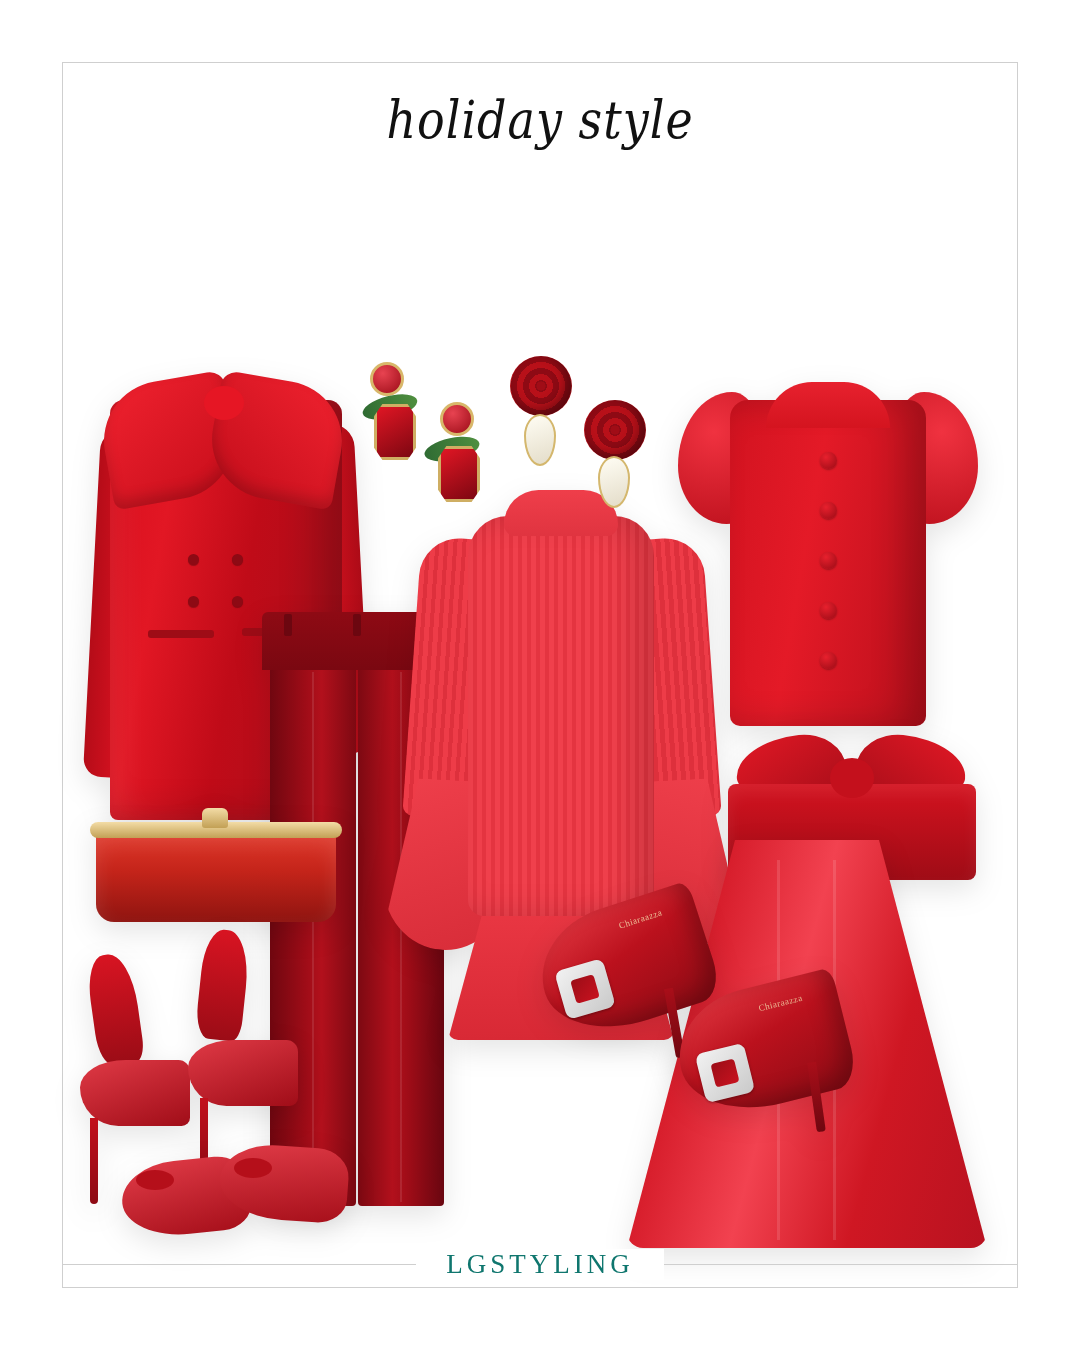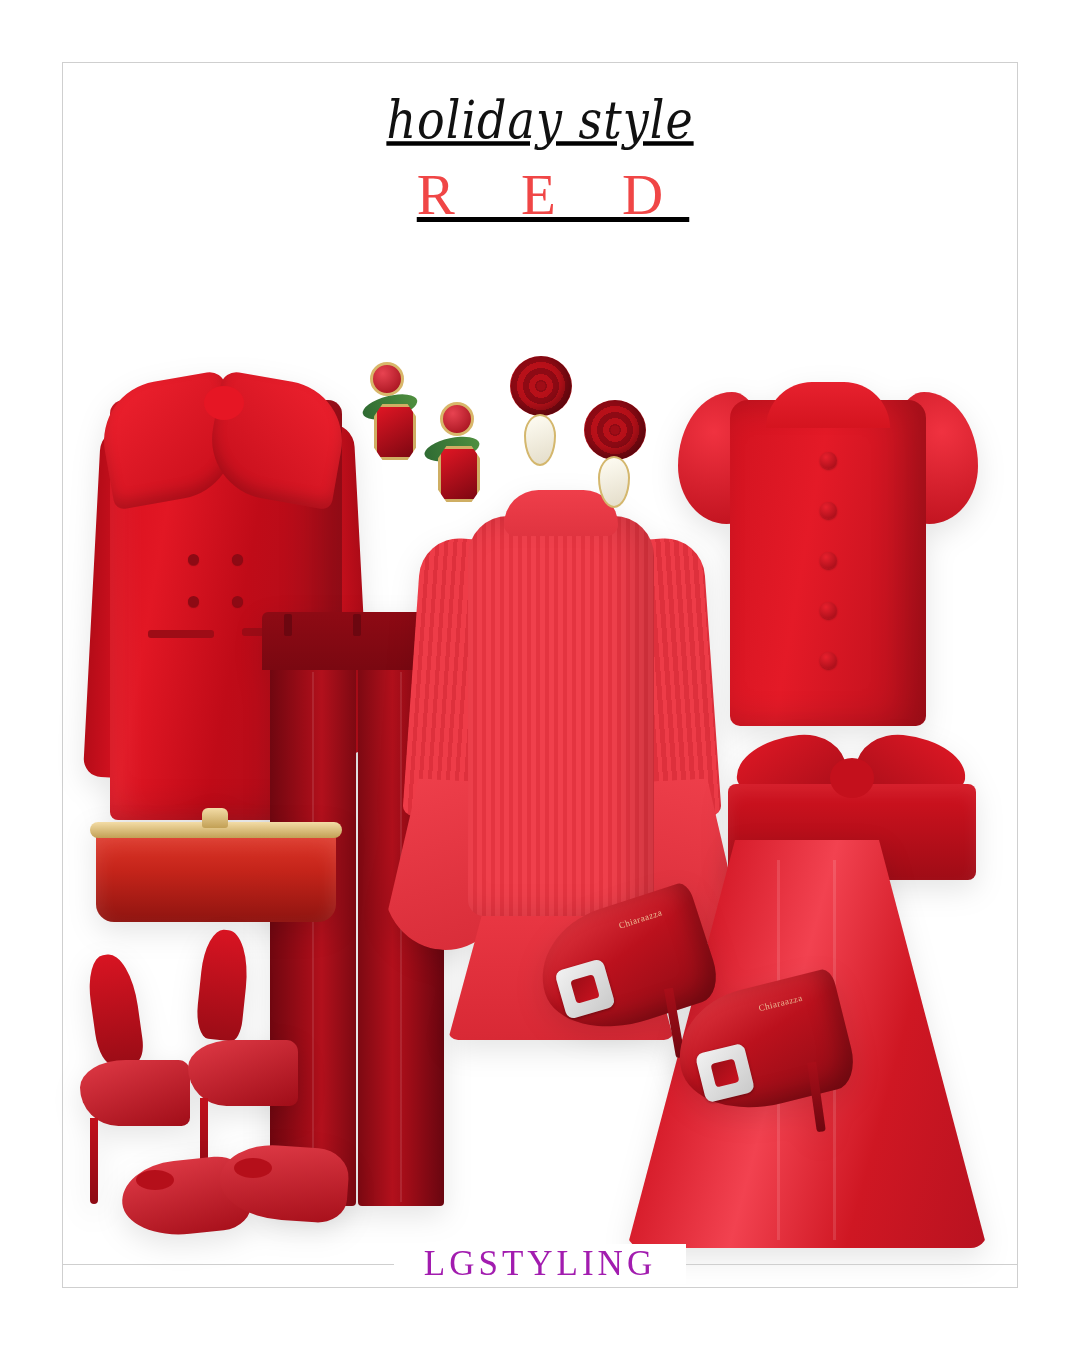--- a/index.html
+++ b/index.html
@@ -29,21 +29,20 @@
     border: 1px solid #cfcfcf;
     box-sizing: border-box;
   }
   
   .header {
     position: absolute;
     left: 90px;
     top: 95px;
     width: 900px;
     text-align: center;
-    text-decoration: underline;
   }
   .script-title {
     font-family: "DejaVu Serif", serif;
     font-style: italic;
     font-size: 46px;
     letter-spacing: 1px;
     color: #111111;
     font-weight: 400;
     line-height: 1.1;
     transform: scaleY(1.12);
@@ -79,23 +78,23 @@
     align-items: center;
     justify-content: center;
   }
   .footer-line {
     height: 1px;
     background: #cfcfcf;
     flex: 1;
   }
   .footer-brand {
     font-family: "Liberation Serif", serif;
-    font-size: 35px;
+    font-size: 27px;
     letter-spacing: 4px;
-    color: #a21caf;
+    color: #0f766e;
     padding: 0 30px;
     background: #fff;
     white-space: nowrap;
   }
   
   .collage {
     position: absolute;
     left: 62px;
     top: 340px;
     width: 956px;
@@ -401,21 +400,20 @@
 </style>
 </head>
 <body>
 
 <div class="page">
 
   <div class="frame"></div>
 
   <div class="header">
     <div class="script-title">holiday style</div>
-    <div class="big-red">R E D</div>
   </div>
 
 
   <div class="collage">
 
     <div class="item blazer shadow">
       <div class="sleeve-l"></div>
       <div class="sleeve-r"></div>
       <div class="body"></div>
       <div class="collar-l"></div>

